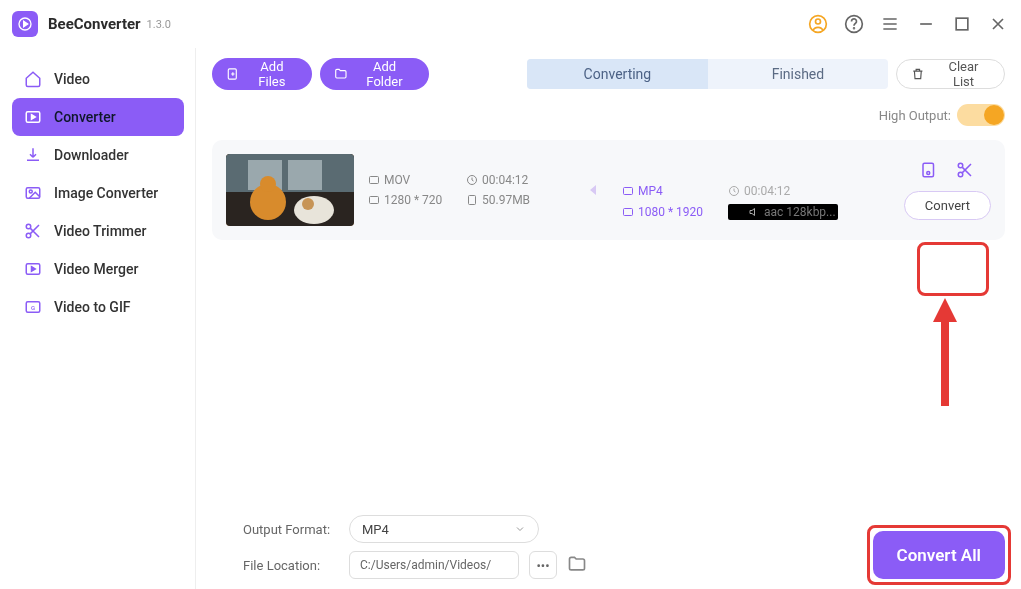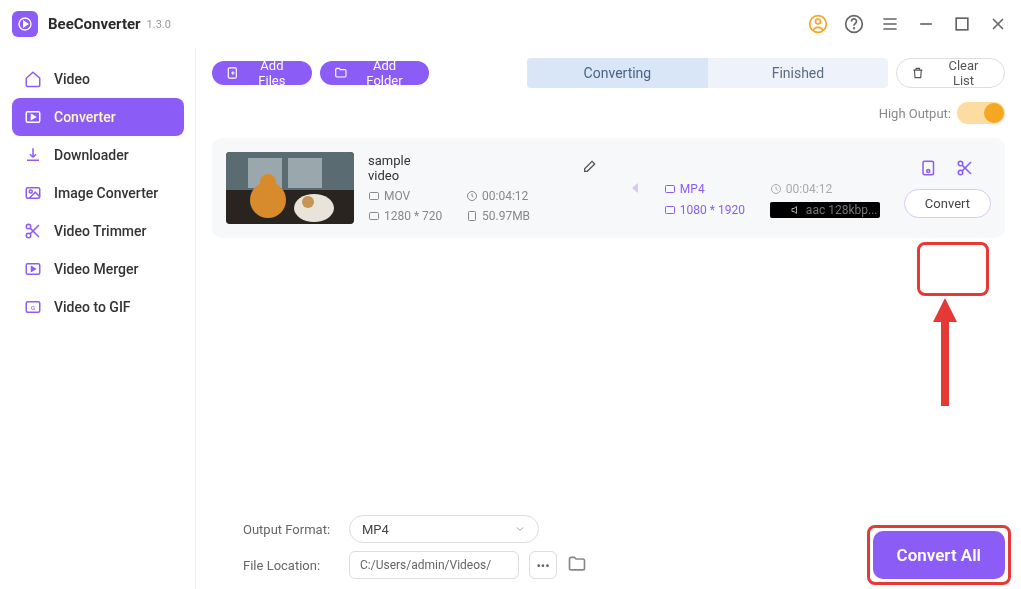--- a/index.html
+++ b/index.html
@@ -17,29 +17,29 @@
   .tb-icon.user { color: #f5a623; }
   .tb-icon svg { width: 20px; height: 20px; }
   
   
   .main { flex:1; display:flex; min-height:0; }
   
   
   .sidebar { width: 196px; border-right: none; padding: 8px 0 0 0; }
   .sidebar-list { display:flex; flex-direction:column; gap:0; padding: 4px 12px; }
   .sidebar-item { display:flex; align-items:center; height: 38px; padding: 0 12px; border-radius: 8px; cursor:pointer; color:#333; font-size:14px; font-weight:500; }
-  .sidebar-item.active { background: #8b5cf6; color:#fef9c3; }
+  .sidebar-item.active { background: #8b5cf6; color:#0f172a; }
   .sidebar-item .s-icon { width:18px; height:18px; margin-right:12px; display:flex; align-items:center; justify-content:center; }
   .sidebar-item .s-icon svg { width:18px; height:18px; }
   
   
   .content { flex:1; background:#fff; display:flex; flex-direction:column; padding: 10px 16px 10px 16px; min-width:0; position:relative; box-shadow: -1px 0 0 #eee; }
   
   .topbar { display:flex; align-items:center; gap:8px; }
-  .pill-btn { background:#8b5cf6; color:#fff; border:none; border-radius: 16px; height:24px; padding: 0 14px; font-size:13px; display:inline-flex; align-items:center; gap:6px; cursor:pointer; }
+  .pill-btn { background:#8b5cf6; color:#fff; border:none; border-radius: 16px; height:32px; padding: 0 14px; font-size:13px; display:inline-flex; align-items:center; gap:6px; cursor:pointer; }
   .pill-btn svg { width:14px; height:14px; }
   
   .seg { margin-left: 90px; display:flex; background:#eef3fb; border-radius:4px; overflow:hidden; height:30px; }
   .seg button { border:none; background:transparent; width:184px; font-size:14px; color:#5b6b84; cursor:pointer; }
   .seg button.active { background:#d9e6f7; color:#4c6286; }
   
   .clear-btn { margin-left:auto; background:#fff; border:1px solid #ddd; color:#555; height:30px; border-radius:16px; padding:10px 14px; font-size:13px; display:inline-flex; align-items:center; gap:12px; cursor:pointer;}
   .clear-btn svg{width:14px;height:14px;}
   
   .speed-row { display:flex; justify-content:flex-end; align-items:center; margin-top:14px; gap:6px;}
@@ -262,26 +262,20 @@
           <rect x="0" y="0" width="128" height="38" fill="#5a6b72"></rect>
           <rect x="22" y="6" width="34" height="30" fill="#9aa8ad"></rect>
           <rect x="62" y="6" width="34" height="30" fill="#9aa8ad"></rect>
           <ellipse cx="42" cy="48" rx="18" ry="18" fill="#d88b2c"></ellipse>
           <ellipse cx="42" cy="30" rx="8" ry="8" fill="#d88b2c"></ellipse>
           <ellipse cx="88" cy="56" rx="20" ry="14" fill="#e8e4da"></ellipse>
           <ellipse cx="82" cy="50" rx="6" ry="6" fill="#c79456"></ellipse>
         </svg>
       </div>
       <div class="task-info">
-        <div class="task-title-row">
-          <span class="task-title">sample video</span>
-          <span class="edit-icon"><svg viewBox="0 0 24 24" fill="none" stroke="currentColor" stroke-width="2">
-                <path d="M4 20h4L19 9l-4-4L4 16v4z"></path>
-              </svg></span>
-        </div>
         <div class="meta-grid">
           <div class="meta-item">
               <svg viewBox="0 0 24 24" fill="none" stroke="currentColor" stroke-width="2">
                 <rect x="3" y="5" width="18" height="14" rx="2"></rect>
               </svg>
               <span>MOV</span>
             </div>
           <div class="meta-item">
               <svg viewBox="0 0 24 24" fill="none" stroke="currentColor" stroke-width="2">
                 <circle cx="12" cy="12" r="9"></circle>

